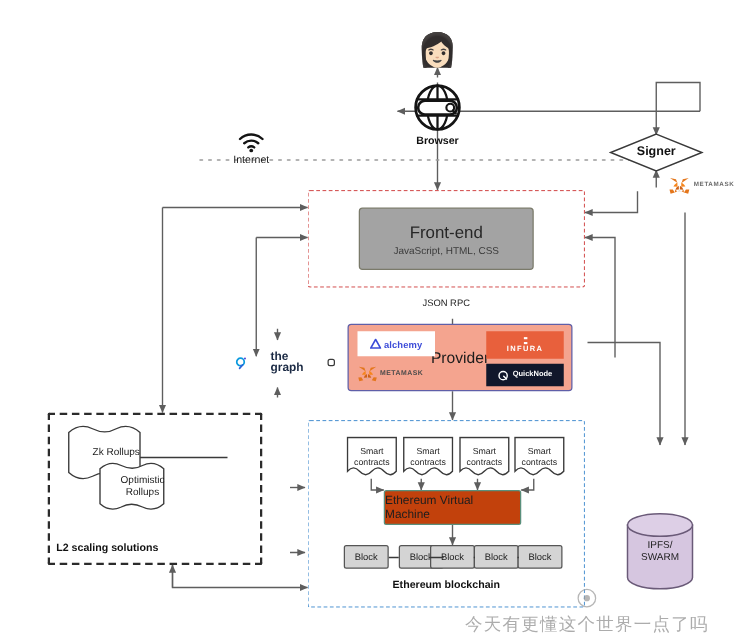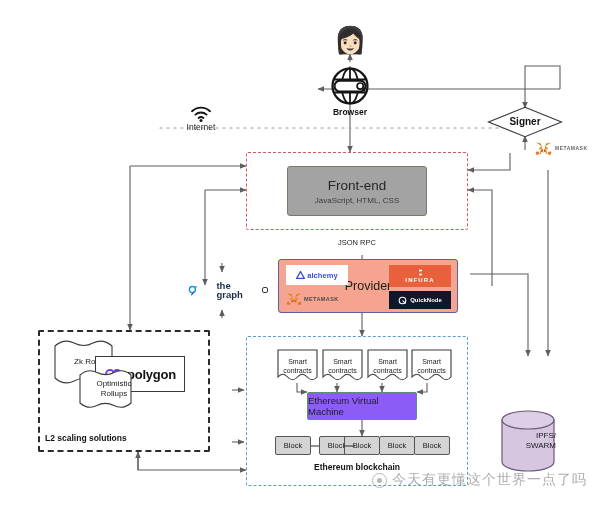--- a/index.html
+++ b/index.html
@@ -30,21 +30,21 @@
   .logo-alchemy{background:#ffffff;gap:2px;}
   .logo-alchemy .tx{font-size:7.5px;color:#3b4bd8;font-weight:bold;letter-spacing:.1px;}
   .logo-infura{background:#e8603c;flex-direction:column;gap:1px;}
   .logo-infura .tx{font-size:6px;color:#fff;letter-spacing:1.1px;font-weight:bold;}
   .logo-quicknode{background:#11172b;gap:3px;}
   .logo-quicknode .tx{font-size:6px;color:#fff;font-weight:bold;}
   .logo-mm{gap:2px;}
   .logo-mm .tx{font-size:5.5px;color:#4a4a4a;letter-spacing:.4px;font-weight:bold;}
 
   
-  .evm{background:#8b5cf6;border:1.2px solid #5a8f7c;border-radius:2px;
+  .evm{background:#c2410c;border:1.2px solid #5a8f7c;border-radius:2px;
      display:flex;align-items:center;justify-content:center;font-size:9.5px;color:#1e1e1e;}
   
   .block{background:#d4d4d4;border:1.2px solid #555;border-radius:2px;
      display:flex;align-items:center;justify-content:center;font-size:7.5px;color:#1b1b1b;}
   
   .doc{position:absolute;}
   .doc .dtx{position:absolute;left:0;right:0;top:8px;text-align:center;
      font-size:7px;line-height:9px;color:#1b1b1b;}
   
   .wave .wtx{position:absolute;left:0;right:0;top:50%;transform:translateY(-50%);
@@ -52,28 +52,28 @@
   
   .polybox{background:#fff;border:1.1px solid #3a3a3a;display:flex;align-items:center;
      justify-content:center;gap:4px;}
   .polybox .tx{font-size:13px;color:#111;font-weight:bold;letter-spacing:-.2px;}
   
   .graphwrap{display:flex;align-items:center;gap:19px;justify-content:center;}
   .graphwrap .gtx{font-size:9.5px;line-height:9.5px;font-weight:bold;color:#1b2a44;}
   
   .cyl{position:relative;}
   .cyl .ctx{position:absolute;left:0;right:0;top:50%;transform:translateY(-50%);
-     text-align:right;font-size:8px;line-height:10px;color:#1b1b1b;}
+     text-align:center;font-size:8px;line-height:10px;color:#1b1b1b;}
   
   .cap{font-size:8.5px;color:#1b1b1b;}
   .cap-b{font-size:8.5px;color:#111;font-weight:bold;}
   .signer-tx{font-size:10px;color:#111;font-weight:bold;}
   .jsonrpc{font-size:7.5px;color:#1b1b1b;}
   
-  .wm{position:absolute;display:flex;align-items:center;gap:5px;opacity:.72;}
+  .wm{position:absolute;display:flex;align-items:center;gap:5px;opacity:.72;flex-direction:column;}
   .wm .wmtx{font-size:14px;color:#8d8d8d;letter-spacing:1px;
      font-family:"DejaVu Sans",sans-serif;}
   .wm .wmlogo{width:13px;height:13px;border-radius:50%;border:1.4px solid #9a9a9a;
      display:flex;align-items:center;justify-content:center;}
 </style>
 </head>
 <body>
 
 <div id="stage">
 
@@ -306,27 +306,20 @@
   <div class="node dash-black" style="left:38px;top:330px;width:172px;height:122px;"></div>
   <div class="node lbl cap-b" style="left:45px;top:433px;width:160px;text-align:left;">L2 scaling solutions</div>
 
   <div class="node wave" style="left:53px;top:338px;width:80px;height:48px;">
     <svg viewBox="0 0 80 48" width="80" height="48">
       <path d="M2,8 q9,-8 19,-3 q10,5 19,0 q10,-5 19,3 V40 q-9,8 -19,3 q-10,-5 -19,0 q-10,5 -19,-3 z" fill="#fff" stroke="#3a3a3a" stroke-width="1.1"></path>
     </svg>
     <div class="wtx">Zk Rollups</div>
   </div>
 
-  <div class="node polybox" style="left:95px;top:356px;width:90px;height:36px;">
-    <svg viewBox="0 0 22 16" width="19" height="14">
-      <circle cx="7" cy="8" r="4.6" fill="none" stroke="#6f41d8" stroke-width="2.2"></circle>
-      <circle cx="15" cy="8" r="4.6" fill="none" stroke="#6f41d8" stroke-width="2.2"></circle>
-    </svg>
-    <span class="tx">polygon</span>
-  </div>
 
   <div class="node wave" style="left:78px;top:368px;width:72px;height:42px;">
     <svg viewBox="0 0 72 42" width="72" height="42">
       <path d="M2,7 q8,-7 17,-2.6 q9,4.4 17,0 q9,-4.4 17,2.6 V35 q-8,7 -17,2.6 q-9,-4.4 -17,0 q-9,4.4 -17,-2.6 z" fill="#fff" stroke="#3a3a3a" stroke-width="1.1"></path>
     </svg>
     <div class="wtx" style="padding:0 10px;">
       <span>Optimistic Rollups</span>
     </div>
   </div>
 

